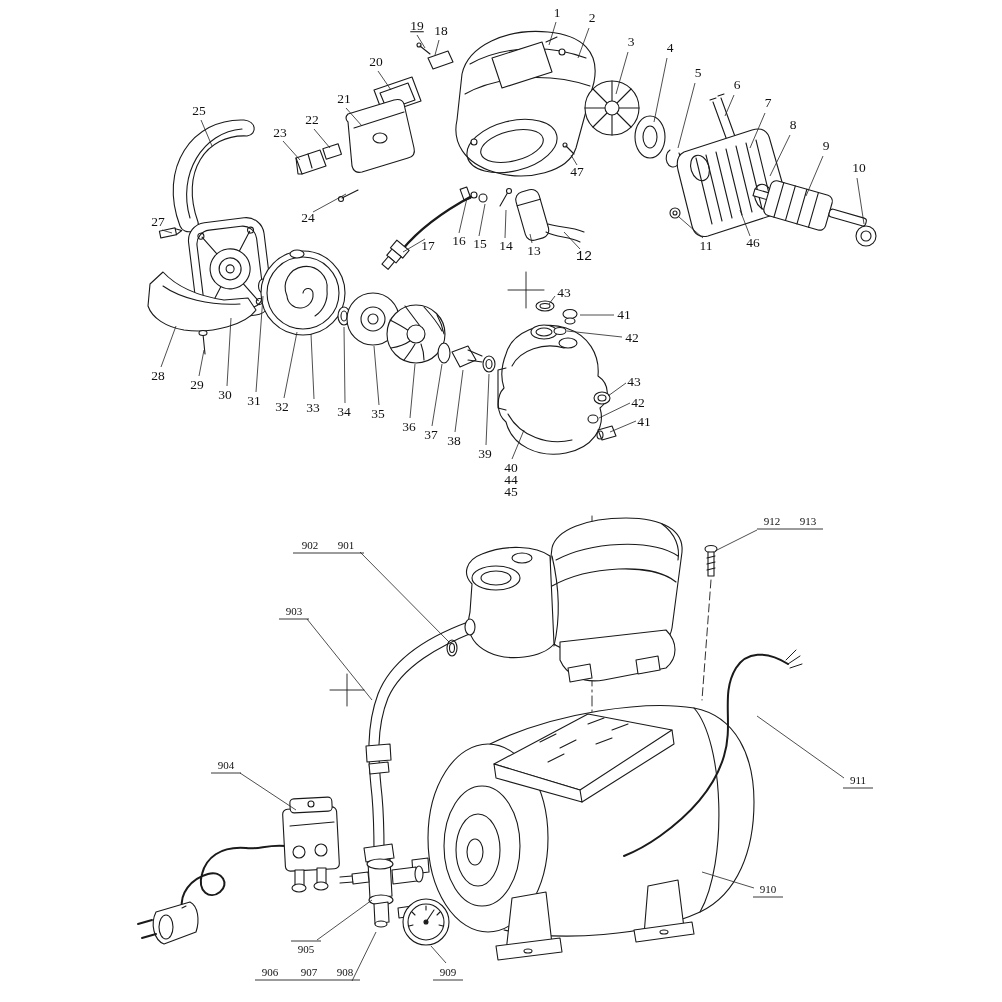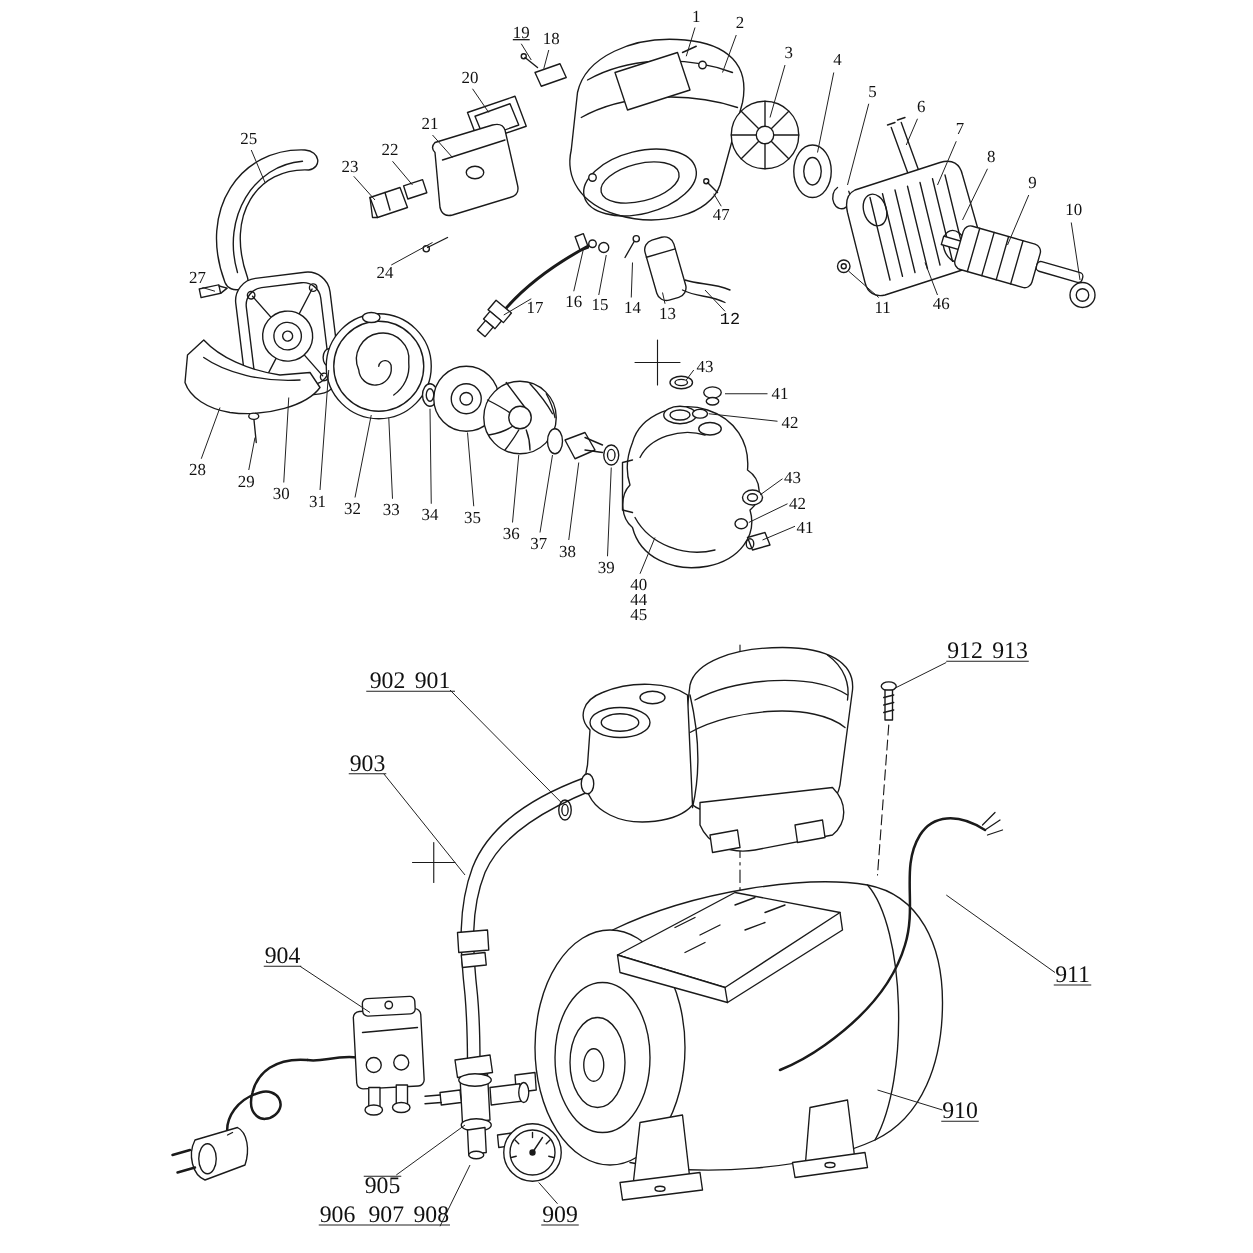--- a/index.html
+++ b/index.html
@@ -15,21 +15,21 @@
   #label-layer { position: absolute; left: 0; top: 0; width: 100%; height: 100%; pointer-events: none; }
   .part-label {
     position: absolute;
     transform: translate(-50%, -50%);
     font-size: 13.5px;
     line-height: 1;
     color: #111111;
     white-space: nowrap;
     font-family: "Liberation Serif", serif;
   }
-  .part-label.assembly { font-size: 19px; }
+  .part-label.assembly { font-size: 11px; }
 </style>
 </head>
 <body>
 
 <div class="stage">
 
 <svg width="1002" height="1002" viewBox="0 0 1002 1002" xmlns="http://www.w3.org/2000/svg">
 
   <g stroke="#1a1a1a" stroke-width="1.1" fill="none" stroke-linejoin="round" stroke-linecap="round">
 

